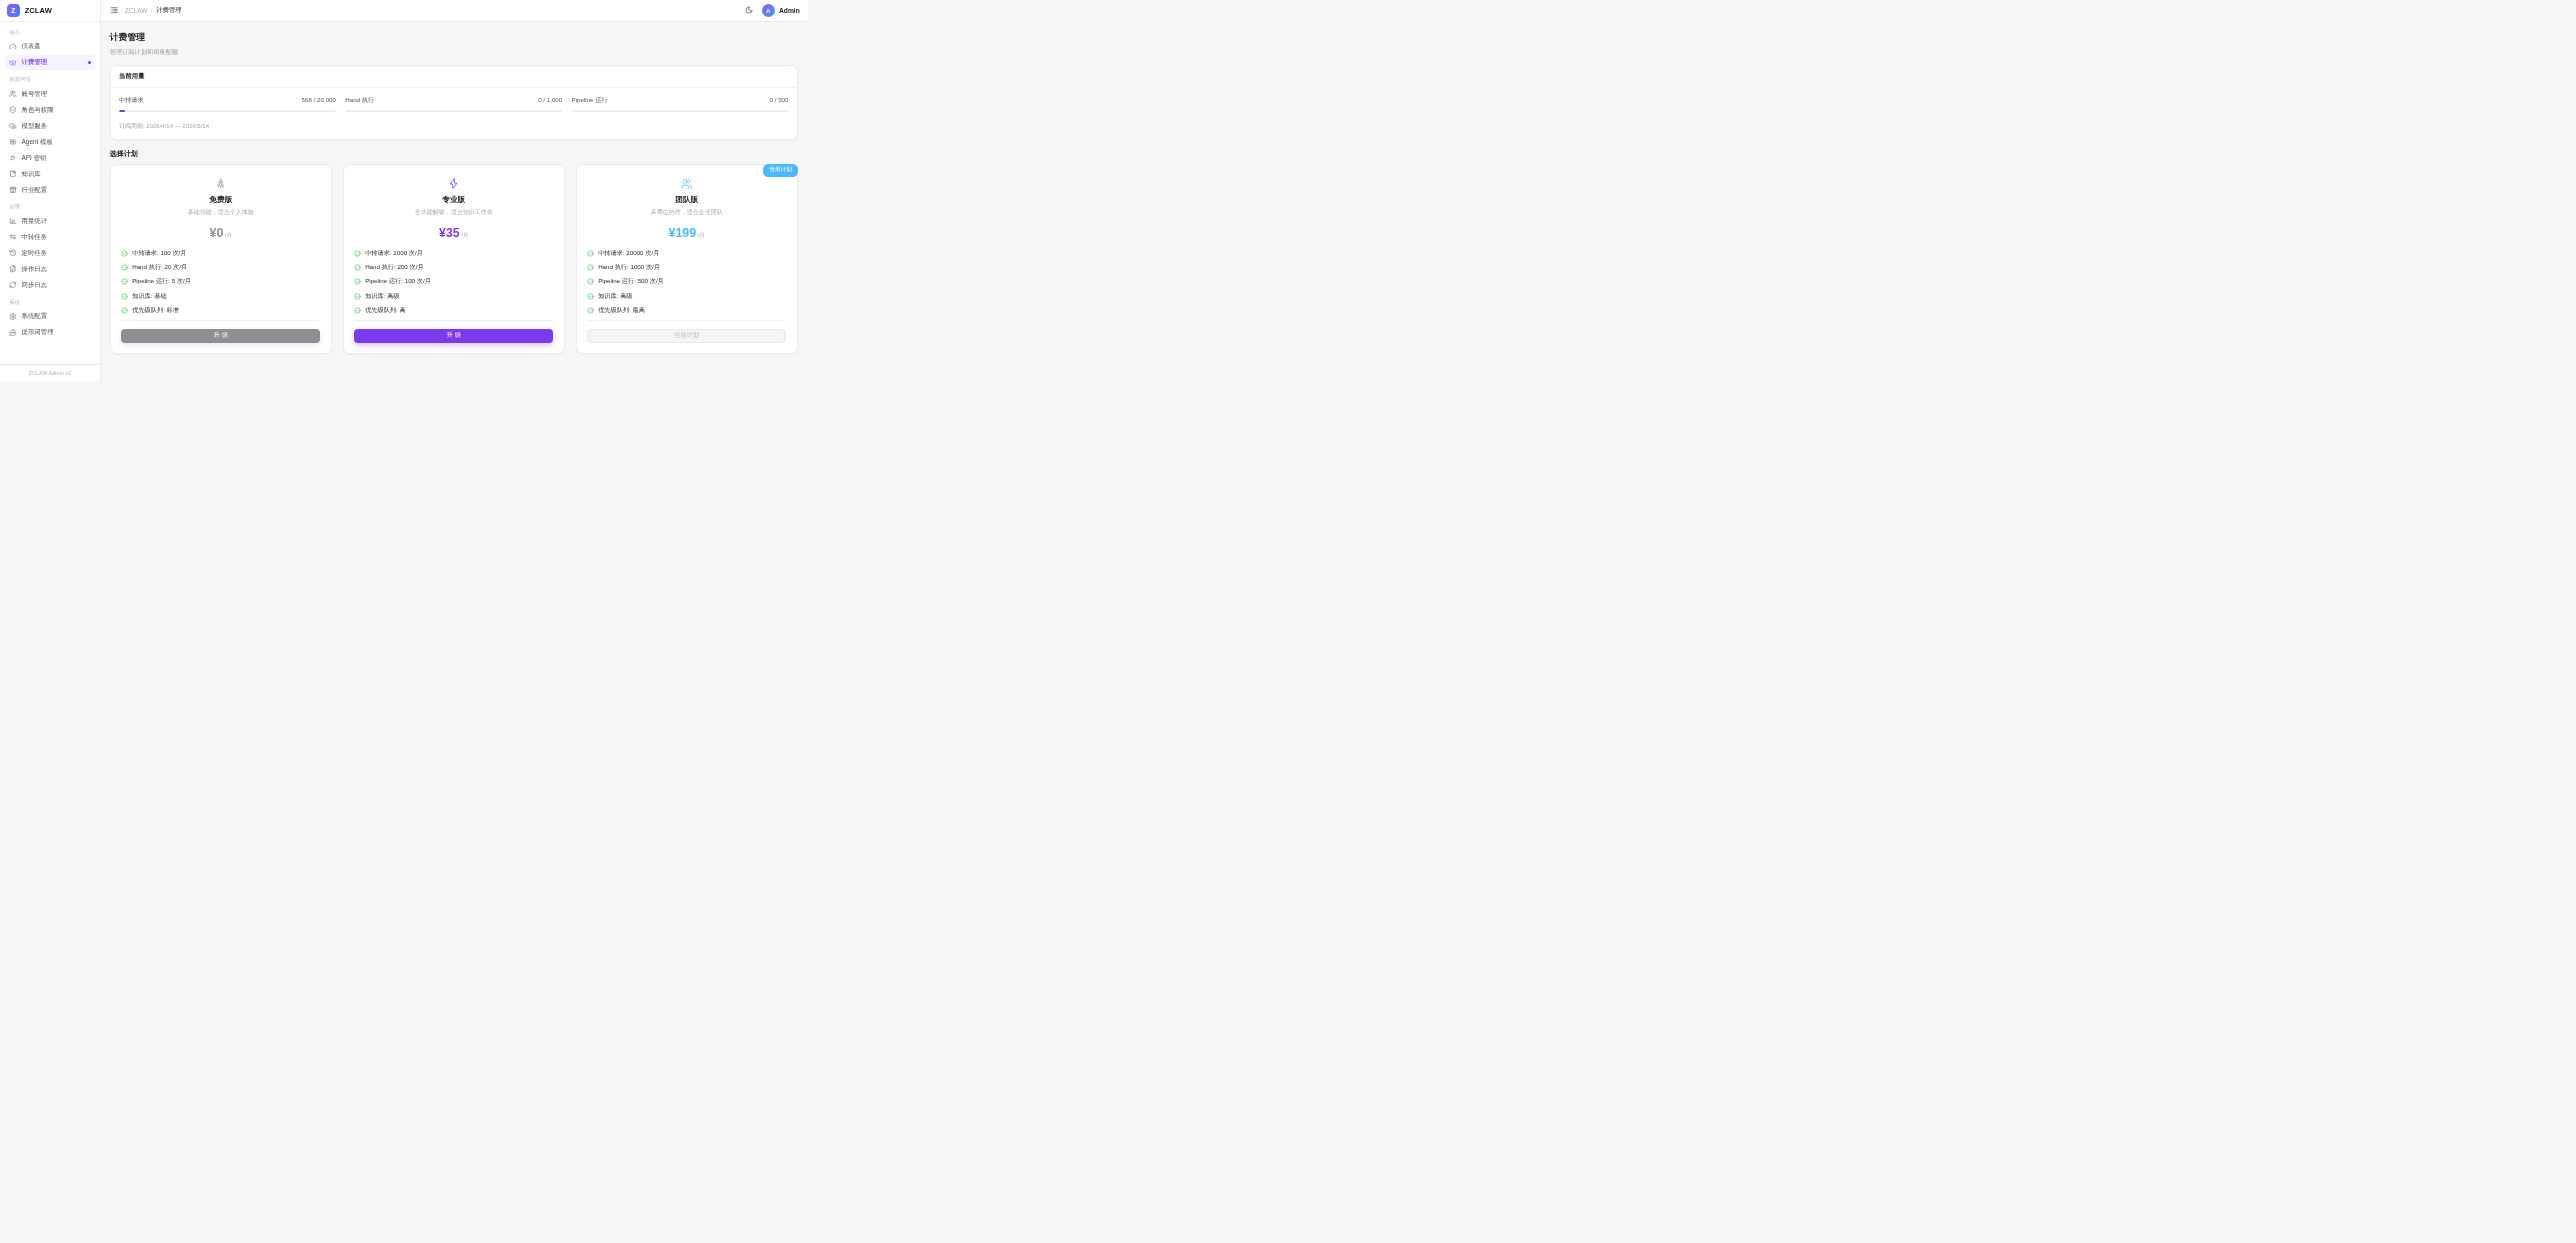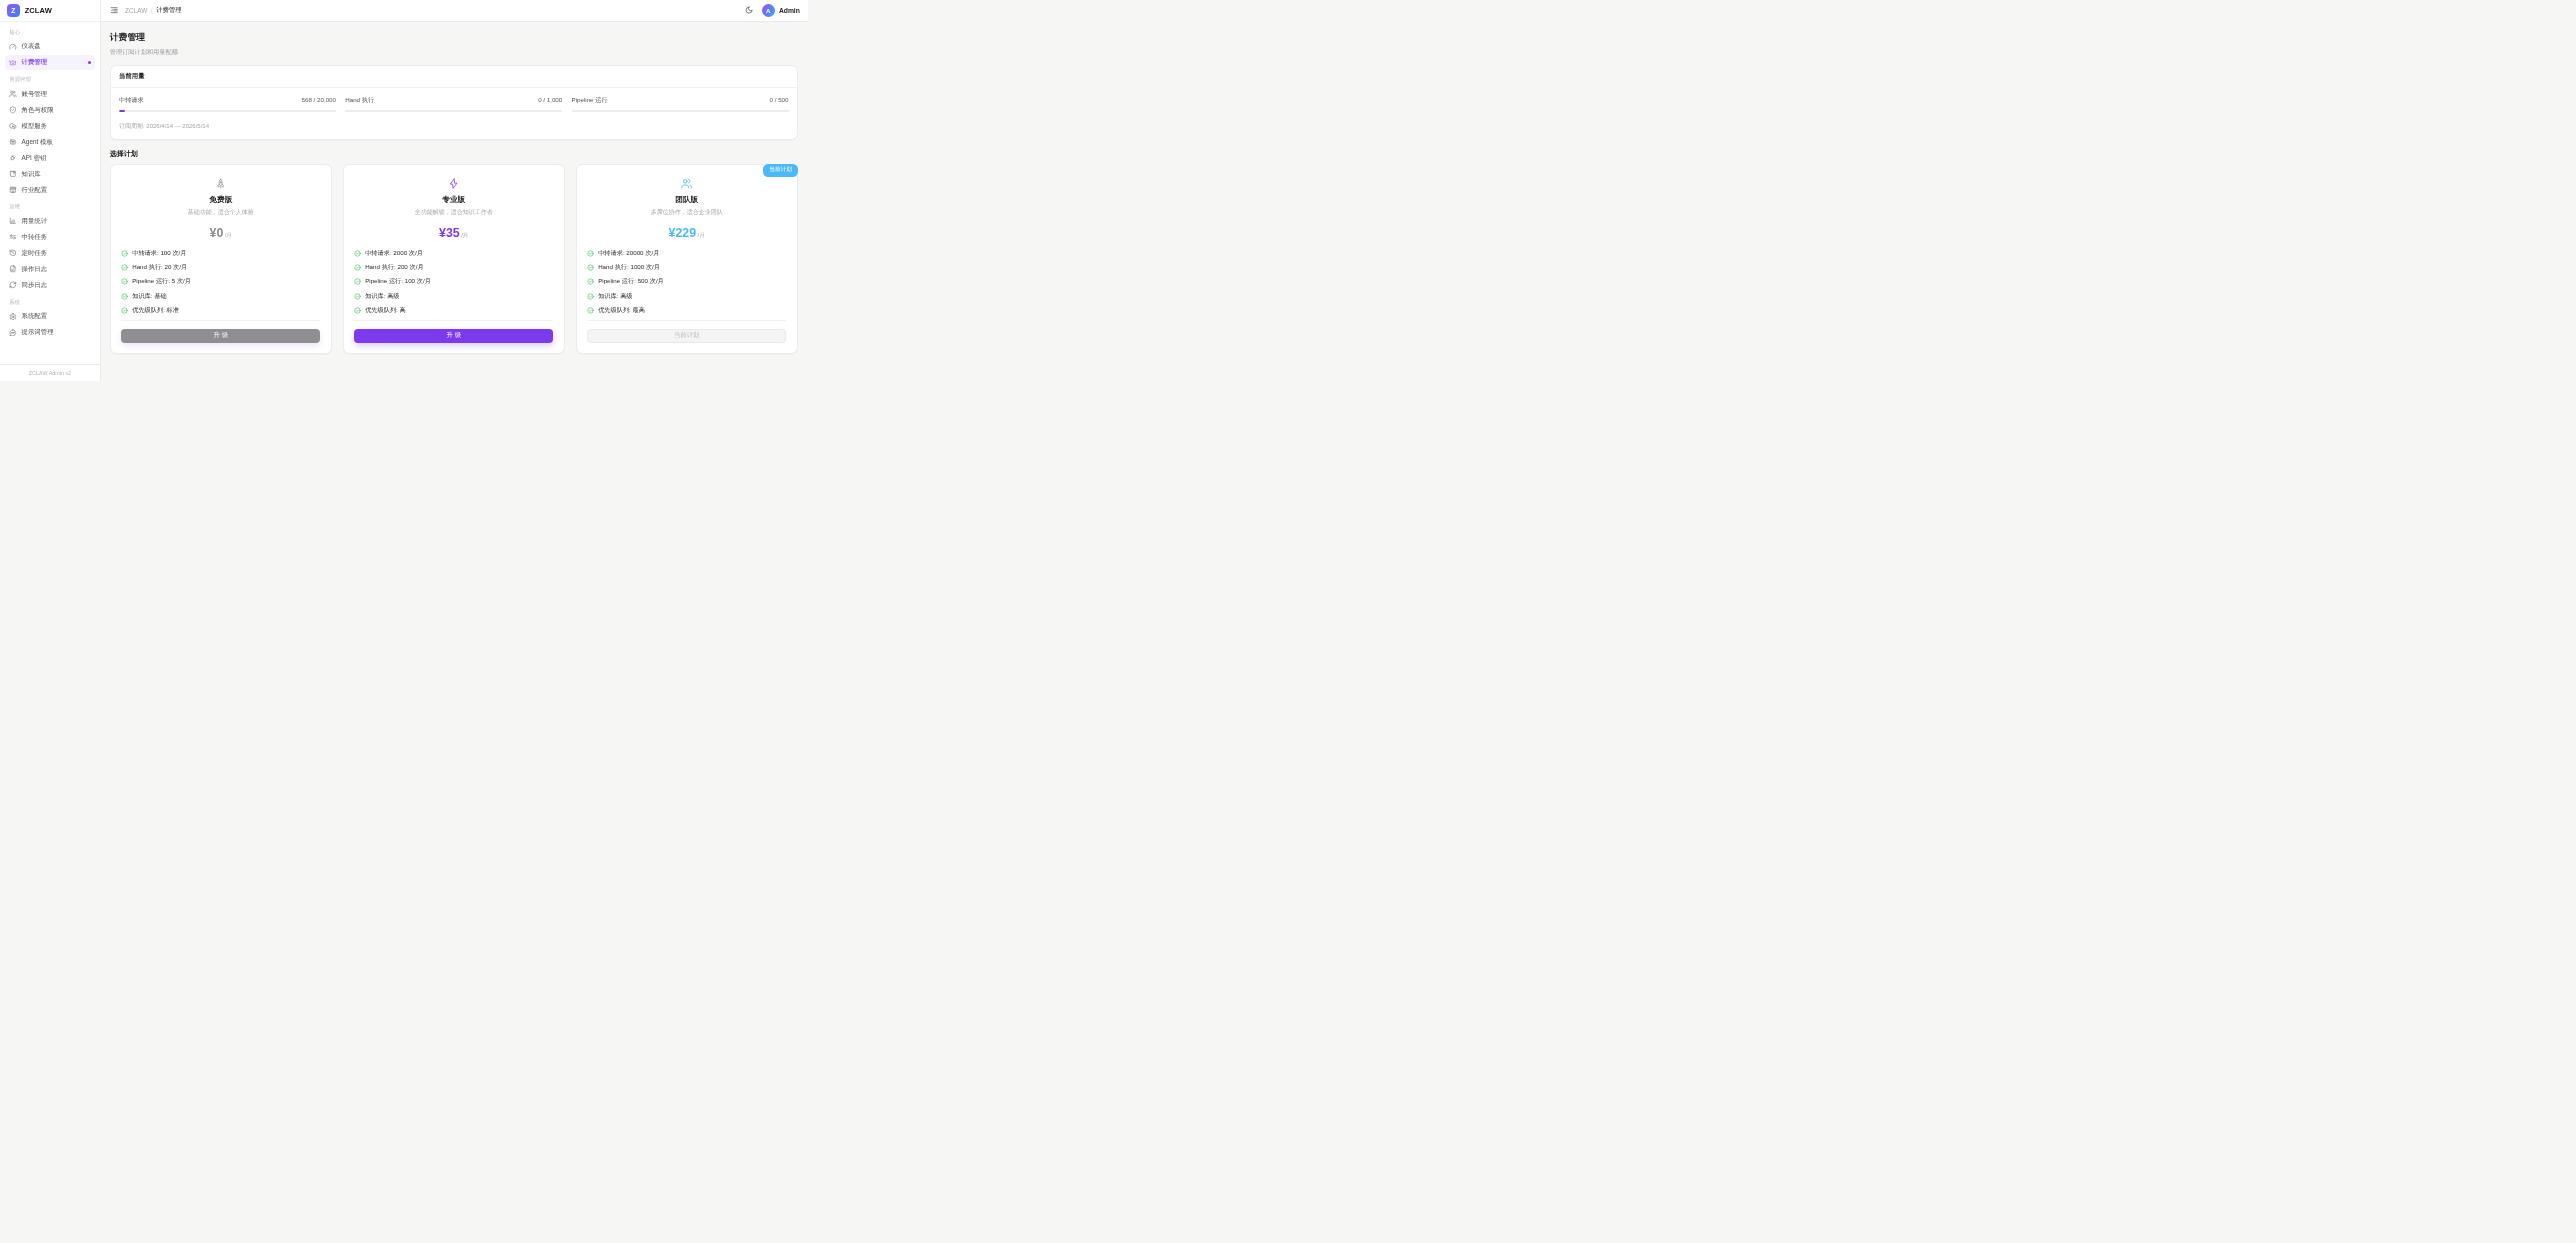--- a/index.html
+++ b/index.html
@@ -451,21 +451,21 @@
           <svg viewBox="0 0 24 24" fill="none" stroke="currentColor" stroke-width="1.7" stroke-linecap="round" stroke-linejoin="round">
               <path d="M16 21v-2a4 4 0 0 0-4-4H6a4 4 0 0 0-4 4v2"></path>
               <circle cx="9" cy="7" r="4"></circle>
               <path d="M22 21v-2a4 4 0 0 0-3-3.87"></path>
               <path d="M16 3.13a4 4 0 0 1 0 7.75"></path>
             </svg>
         </div>
         <div class="plan-name">团队版</div>
         <div class="plan-desc">多席位协作，适合企业团队</div>
         <div class="plan-price">
-          <span class="price-amount">¥229</span>
+          <span class="price-amount">¥199</span>
           <span class="price-period">/月</span>
         </div>
         <div class="features">
           <div class="feat">
               <svg viewBox="0 0 24 24" fill="none" stroke="currentColor" stroke-width="2" stroke-linecap="round" stroke-linejoin="round">
                 <circle cx="12" cy="12" r="9.3"></circle>
                 <path d="m8.4 12.4 2.5 2.5 4.8-4.9"></path>
               </svg>
               <span>中转请求: 20000 次/月</span>
             </div>

